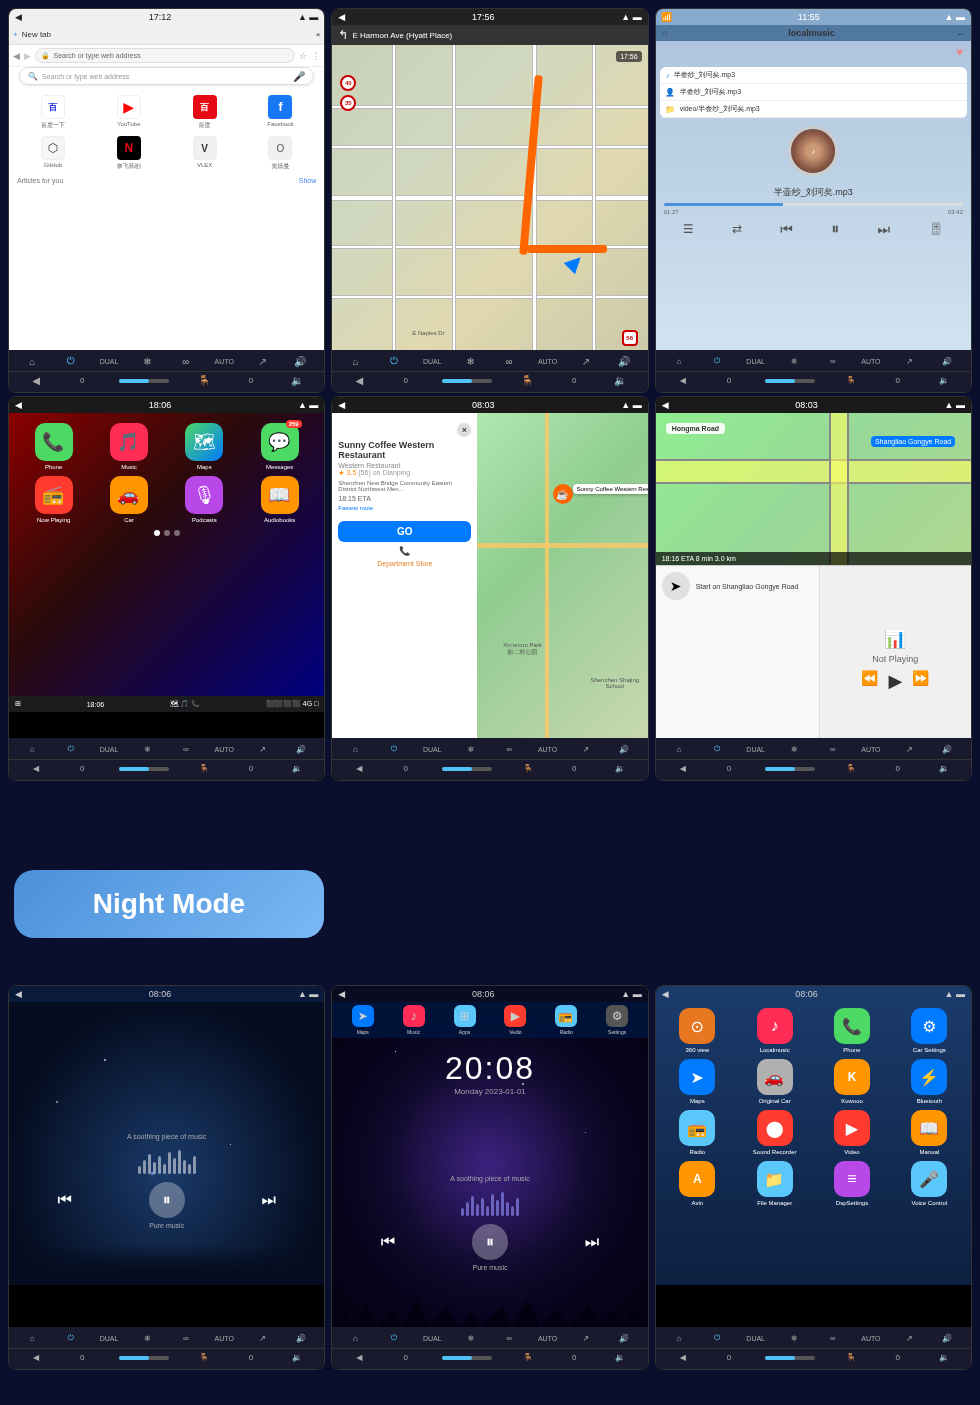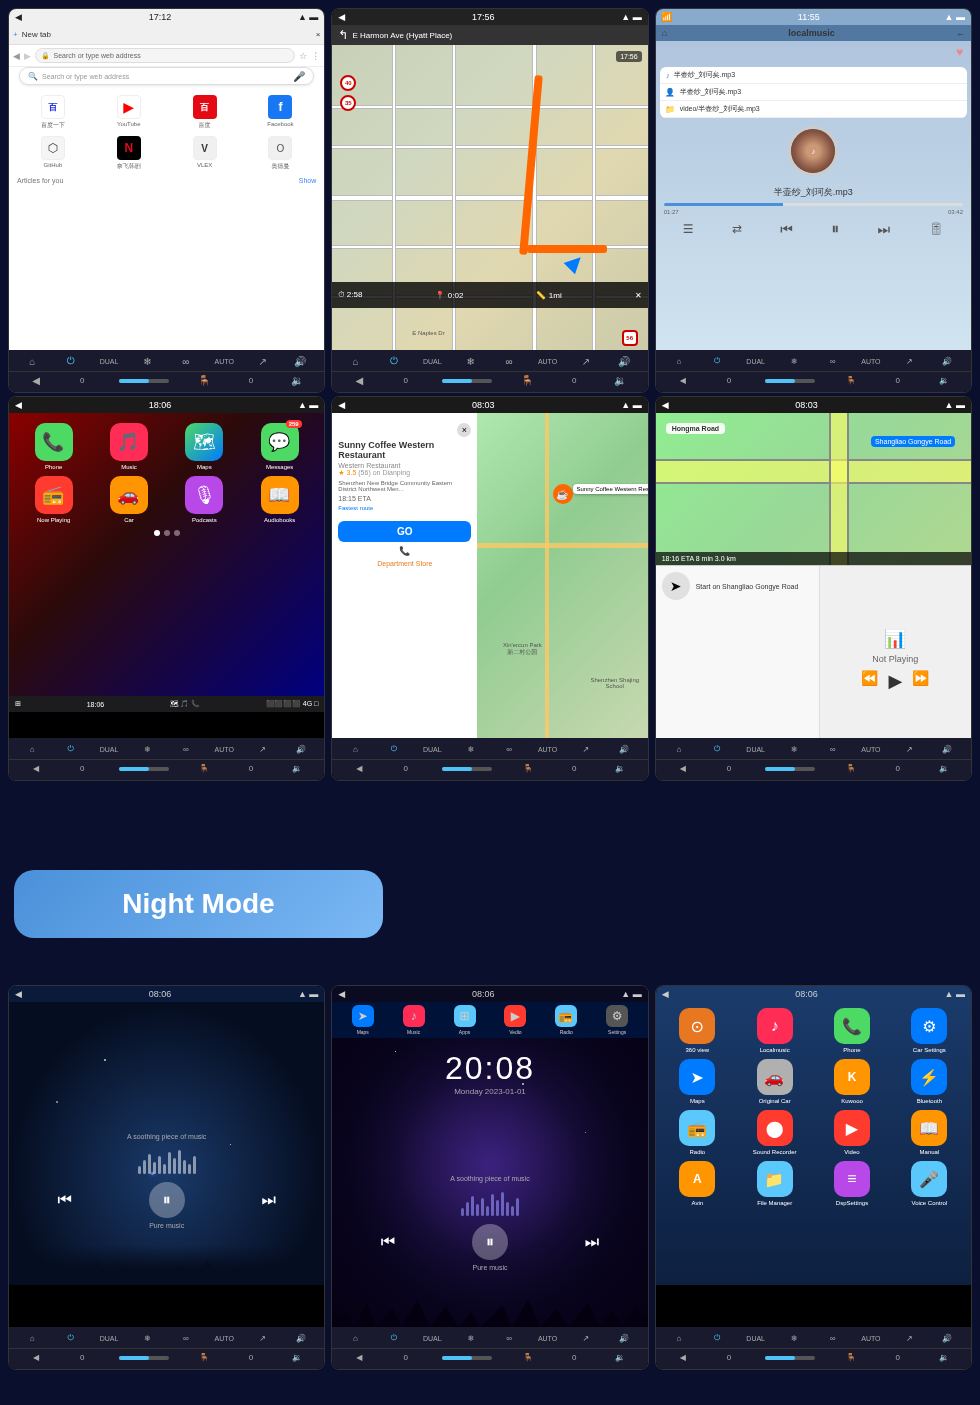--- a/index.html
+++ b/index.html
@@ -326,21 +326,21 @@
     .night-mode-label {
       position: absolute;
       left: 14px;
       top: 870px;
       background: linear-gradient(135deg, #4a90d9 0%, #7bb8f5 100%);
       border-radius: 20px;
       padding: 18px 30px;
       color: #fff;
       font-size: 28px;
       font-weight: bold;
-      width: 369px;
+      width: 310px;
       text-align: center;
     }
 
     
     .night-screen {
       background: linear-gradient(180deg, #0a1a3a 0%, #0d2040 40%, #050d20 100%);
       height: calc(100% - 58px);
       overflow: hidden;
       position: relative;
     }
@@ -707,26 +707,20 @@
         <div style="position:absolute;top:30px;left:195px;width:8px;height:180px;background:#ff6600;border-radius:3px;transform:rotate(5deg);z-index:5;"></div>
         <div style="position:absolute;top:200px;left:195px;width:80px;height:8px;background:#ff6600;border-radius:3px;z-index:5;"></div>
 
         <div style="position:absolute;top:210px;left:235px;width:0;height:0;border-left:8px solid transparent;border-right:8px solid transparent;border-bottom:16px solid #007aff;z-index:8;transform:rotate(45deg);"></div>
 
         <div style="position:absolute;bottom:50px;left:80px;font-size:6px;color:#555;transform:rotate(0deg);white-space:nowrap;">E Naples Dr</div>
 
         <div style="position:absolute;top:6px;right:6px;background:rgba(0,0,0,0.6);color:#fff;font-size:7px;padding:2px 4px;border-radius:3px;">17:56</div>
       </div>
 
-      <div style="position:absolute;bottom:42px;left:0;right:0;background:rgba(0,0,0,0.8);color:#fff;font-size:8px;padding:3px 6px;display:flex;justify-content:space-between;align-items:center;height:26px;">
-        <span>⏱ <span>2:58</span></span>
-        <span>📍 <span>0:02</span></span>
-        <span>📏 <span>1mi</span></span>
-        <span>✕</span>
-      </div>
     </div>
     <div class="bottom-toolbar">
       <div class="toolbar-row1">
         <span class="tb-btn">
             <span class="icon">⌂</span>
           </span>
         <span class="tb-btn active">
             <span class="icon">⏻</span>
           </span>
         <span class="tb-btn" style="font-size:7px;">DUAL</span>

